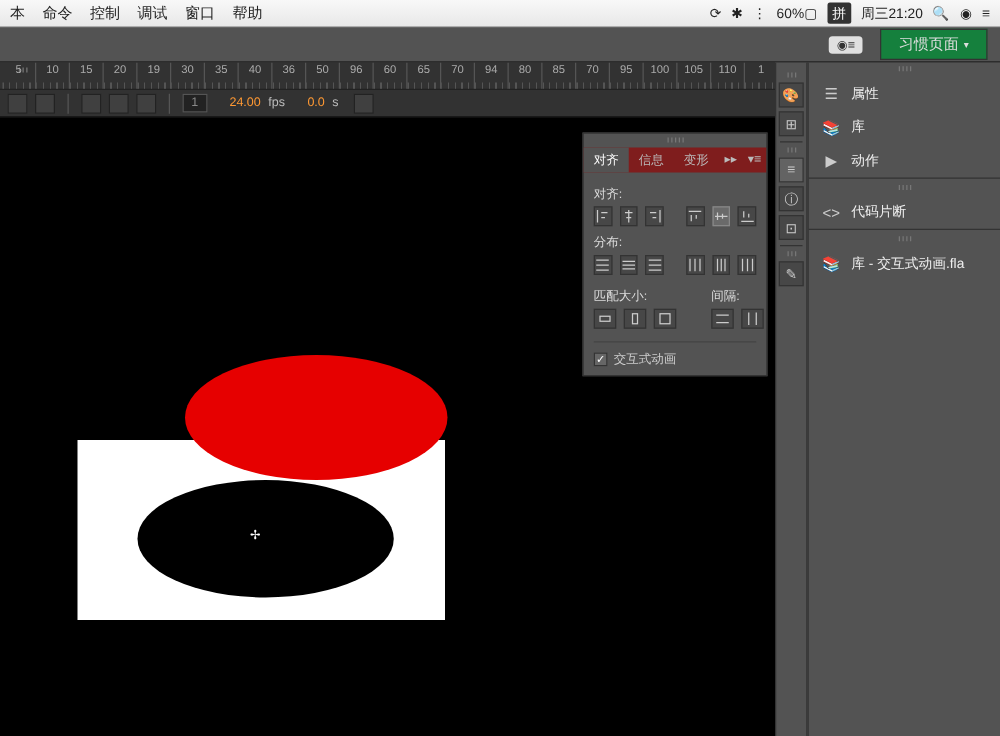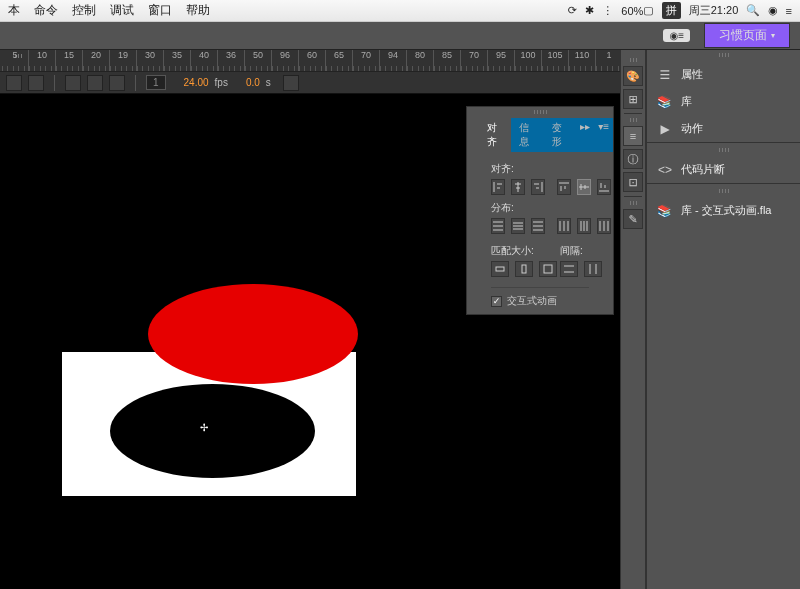--- a/index.html
+++ b/index.html
@@ -6,21 +6,21 @@
 body { width: 800px; height: 589px; background: #262626; overflow: hidden; position: relative; }
 
 
 .macbar { height: 22px; background: linear-gradient(#f8f8f8,#e8e8e8); display: flex; align-items: center; padding: 0 8px; font-size: 12px; color: #222; border-bottom: 1px solid #ccc; }
 .macbar .menu-item { margin-right: 14px; }
 .macbar .right { margin-left: auto; display: flex; align-items: center; gap: 8px; font-size: 11px; }
 .macbar .right span { display: inline-flex; align-items: center; }
 
 
 .apptop { height: 28px; background: #535353; display: flex; align-items: center; justify-content: flex-end; padding: 0 10px; border-bottom: 1px solid #222; }
-.apptop .wbtn { background: #8b5cf6; border: 1px solid #333; color: #ddd; font-size: 12px; padding: 3px 14px; display: flex; align-items: center; gap: 4px; }
+.apptop .wbtn { background: #15803d; border: 1px solid #333; color: #ddd; font-size: 12px; padding: 3px 14px; display: flex; align-items: center; gap: 4px; }
 .apptop .camicon { background: #e0e0e0; border-radius: 3px; padding: 1px 6px; color: #333; font-size: 10px; margin-right: 14px; }
 
 
 .ruler-wrap { height: 22px; background: #323232; position: relative; overflow: hidden; border-bottom: 1px solid #222; width: 620px; }
 .ruler { position: relative; height: 22px; display: flex; font-size: 9px; color: #aaa; }
 .ruler .tick { width: 27px; flex: 0 0 27px; text-align: center; border-right: 1px solid #555; position: relative; }
 .ruler .tick::after { content: ""; position: absolute; bottom: 0; left: 0; right: 0; height: 6px; background: repeating-linear-gradient(to right,#555 0,#555 1px,transparent 1px,transparent 5.4px); }
 
 
 .tbar { height: 22px; background: #323232; display: flex; align-items: center; padding: 0 6px; font-size: 10px; color: #bbb; border-bottom: 1px solid #111; width: 620px; gap: 6px; }
@@ -35,25 +35,25 @@
 
 
 .stage { position: absolute; top: 94px; left: 0; width: 620px; bottom: 0; background: #000; }
 .canvas-white { position: absolute; left: 62px; top: 258px; width: 294px; height: 144px; background: #fff; }
 .ellipse-red { position: absolute; left: 148px; top: 190px; width: 210px; height: 100px; background: #e60000; border-radius: 50%; }
 .ellipse-black { position: absolute; left: 110px; top: 290px; width: 205px; height: 94px; background: #000; border-radius: 50%; }
 .cursor-reg { position: absolute; left: 200px; top: 328px; color: #fff; font-size: 10px; }
 
 
 .alignpanel { position: absolute; left: 466px; top: 106px; width: 148px; background: #535353; border: 1px solid #333; box-shadow: 2px 2px 6px rgba(0,0,0,.4); }
-.alignpanel .tabs { display: flex; background: #0369a1; font-size: 10px; color: #bbb; margin-left: 12px; }
+.alignpanel .tabs { display: flex; background: #7f1d1d; font-size: 10px; color: #bbb; }
 .alignpanel .tabs .tab { padding: 3px 8px; }
 .alignpanel .tabs .tab.active { background: #535353; color: #fff; }
 .alignpanel .tabs .wm { margin-left: auto; padding: 3px 4px; font-size: 10px; }
-.alignpanel .body { padding: 6px 24px; font-size: 10px; color: #ccc; }
+.alignpanel .body { padding: 6px 8px; font-size: 10px; color: #ccc; }
 .alignpanel .lbl { margin: 4px 0 3px; color: #ddd; }
 .alignpanel .row { display: flex; gap: 6px; margin-bottom: 6px; }
 .alignpanel .ib { width: 18px; height: 16px; background: #474747; border: 1px solid #333; display: flex; align-items: center; justify-content: center; }
 .alignpanel .ib.sel { background: #6a6a6a; border-color: #888; }
 .alignpanel .ib svg { width: 12px; height: 12px; }
 .alignpanel .chk { display: flex; align-items: center; gap: 5px; margin-top: 6px; }
 .alignpanel .chk .box { width: 11px; height: 11px; background: #666; border: 1px solid #333; display: flex; align-items: center; justify-content: center; color: #fff; font-size: 9px; }
 
 
 .rcol { position: absolute; top: 50px; left: 620px; width: 26px; bottom: 0; background: #535353; border-left: 1px solid #333; border-right: 1px solid #333; padding-top: 56px; }
@@ -234,21 +234,21 @@
           <svg>
             <path class="sv" d="M3 1v10M6 1v10M9 1v10"></path>
           </svg>
         </div>
       <div class="ib">
           <svg>
             <path class="sv" d="M2 1v10M6 1v10M10 1v10"></path>
           </svg>
         </div>
     </div>
-    <div style="display:flex;gap:3px">
+    <div style="display:flex;gap:28px">
       <div>
         <div class="lbl">匹配大小:</div>
         <div class="row">
           <div class="ib">
               <svg>
                 <rect class="sv" x="2" y="4" width="8" height="4"></rect>
               </svg>
             </div>
           <div class="ib">
               <svg>

